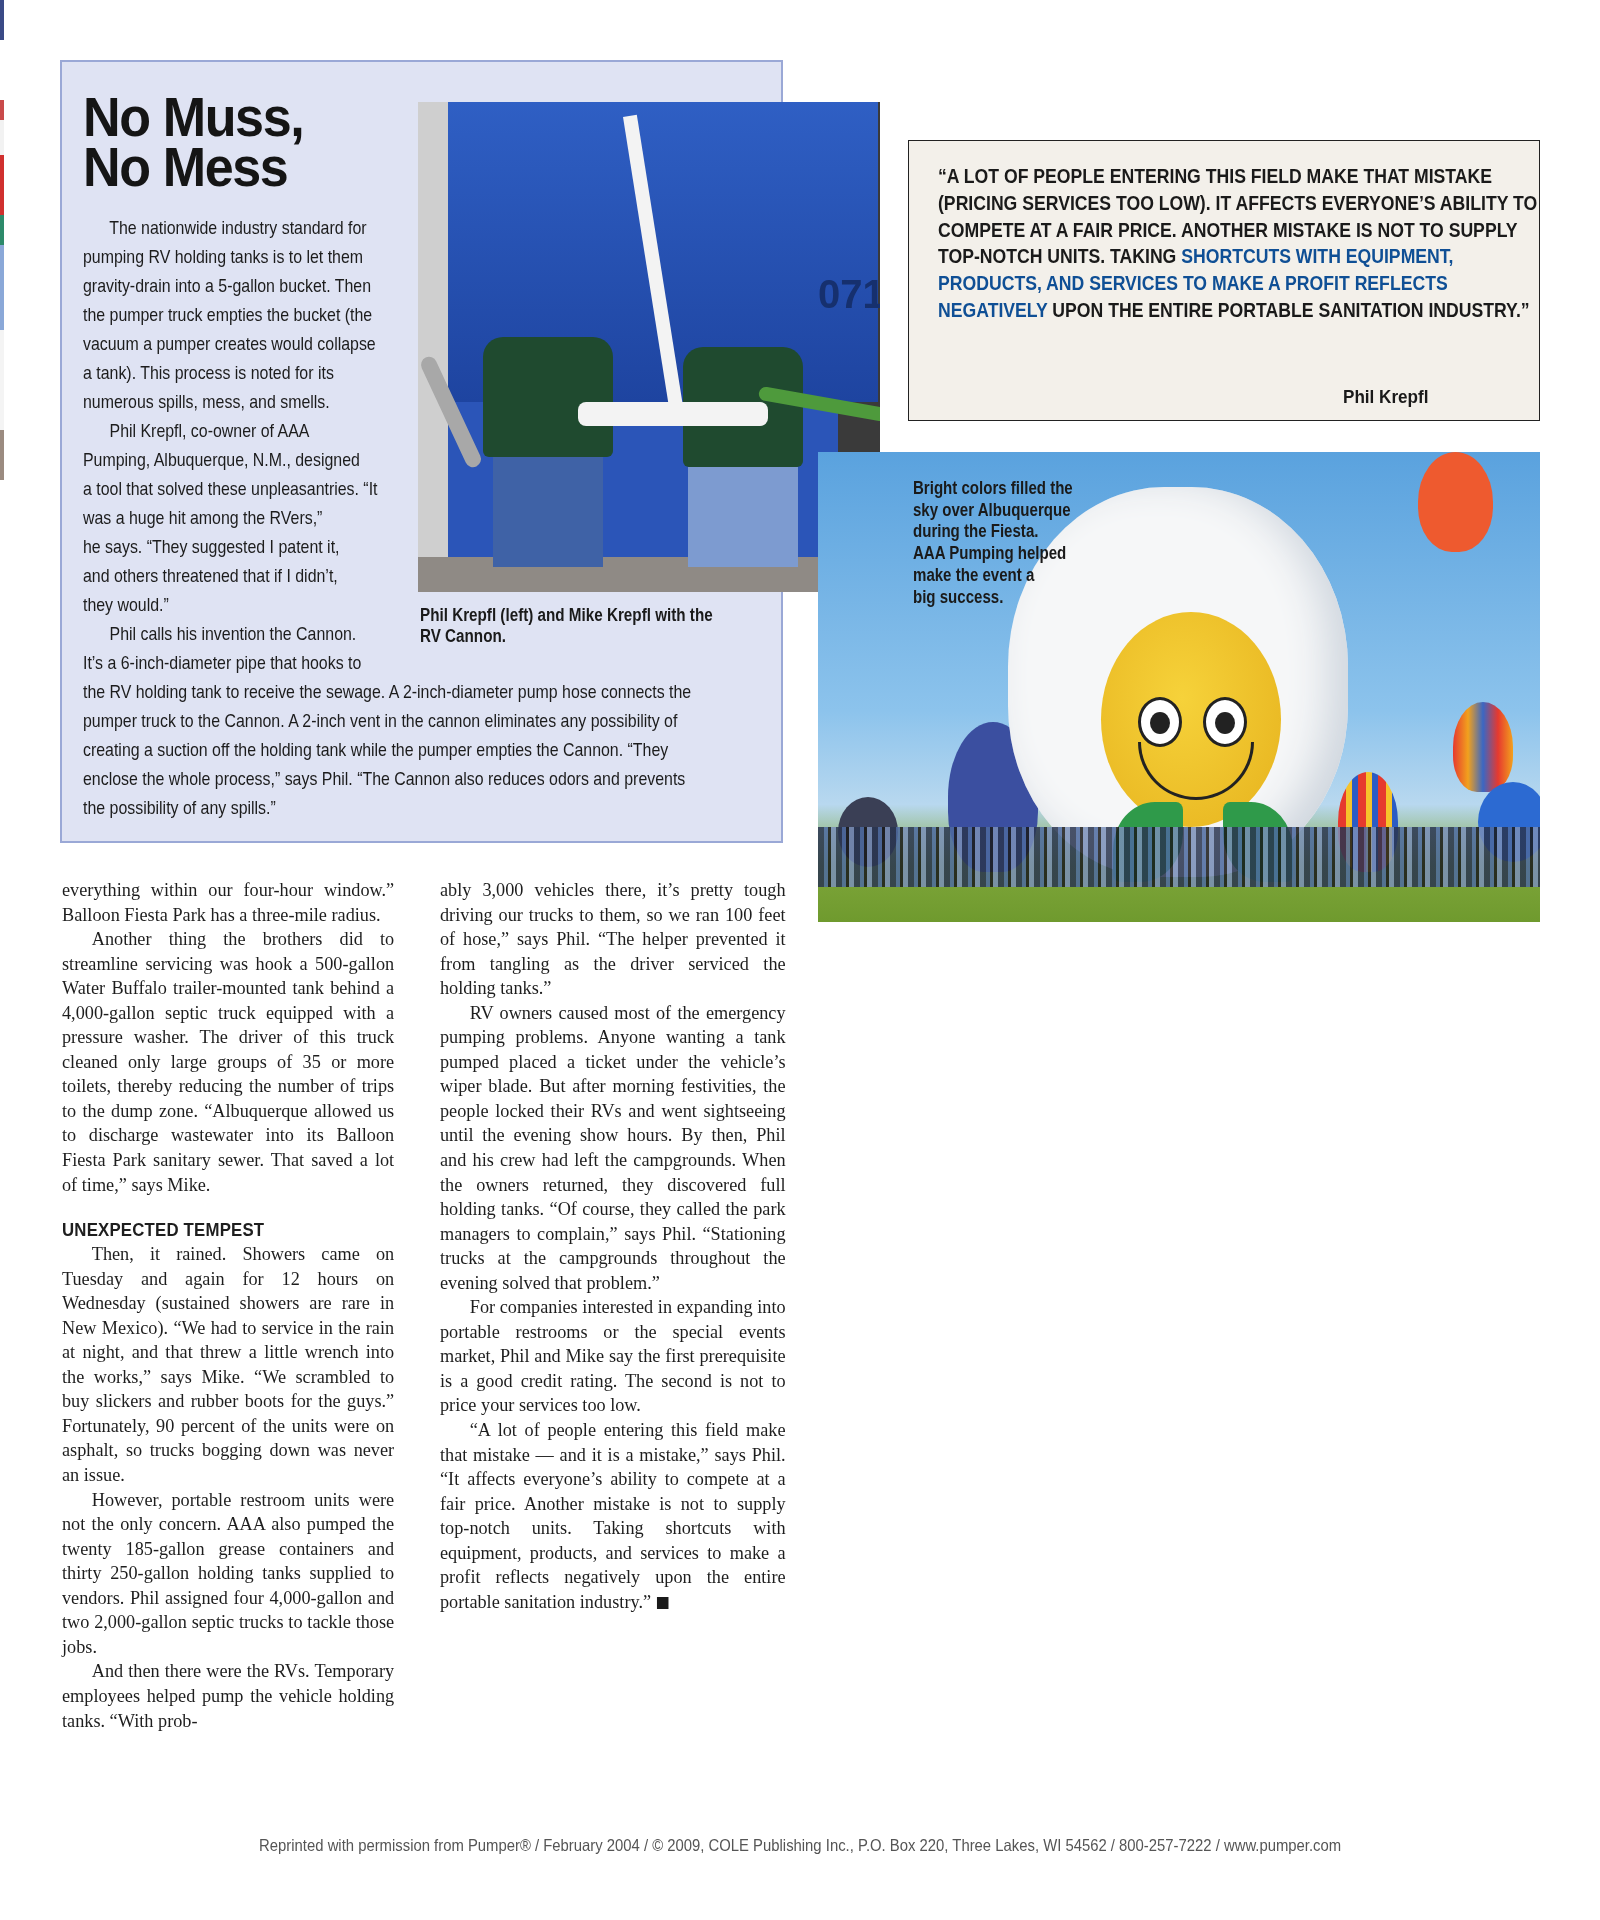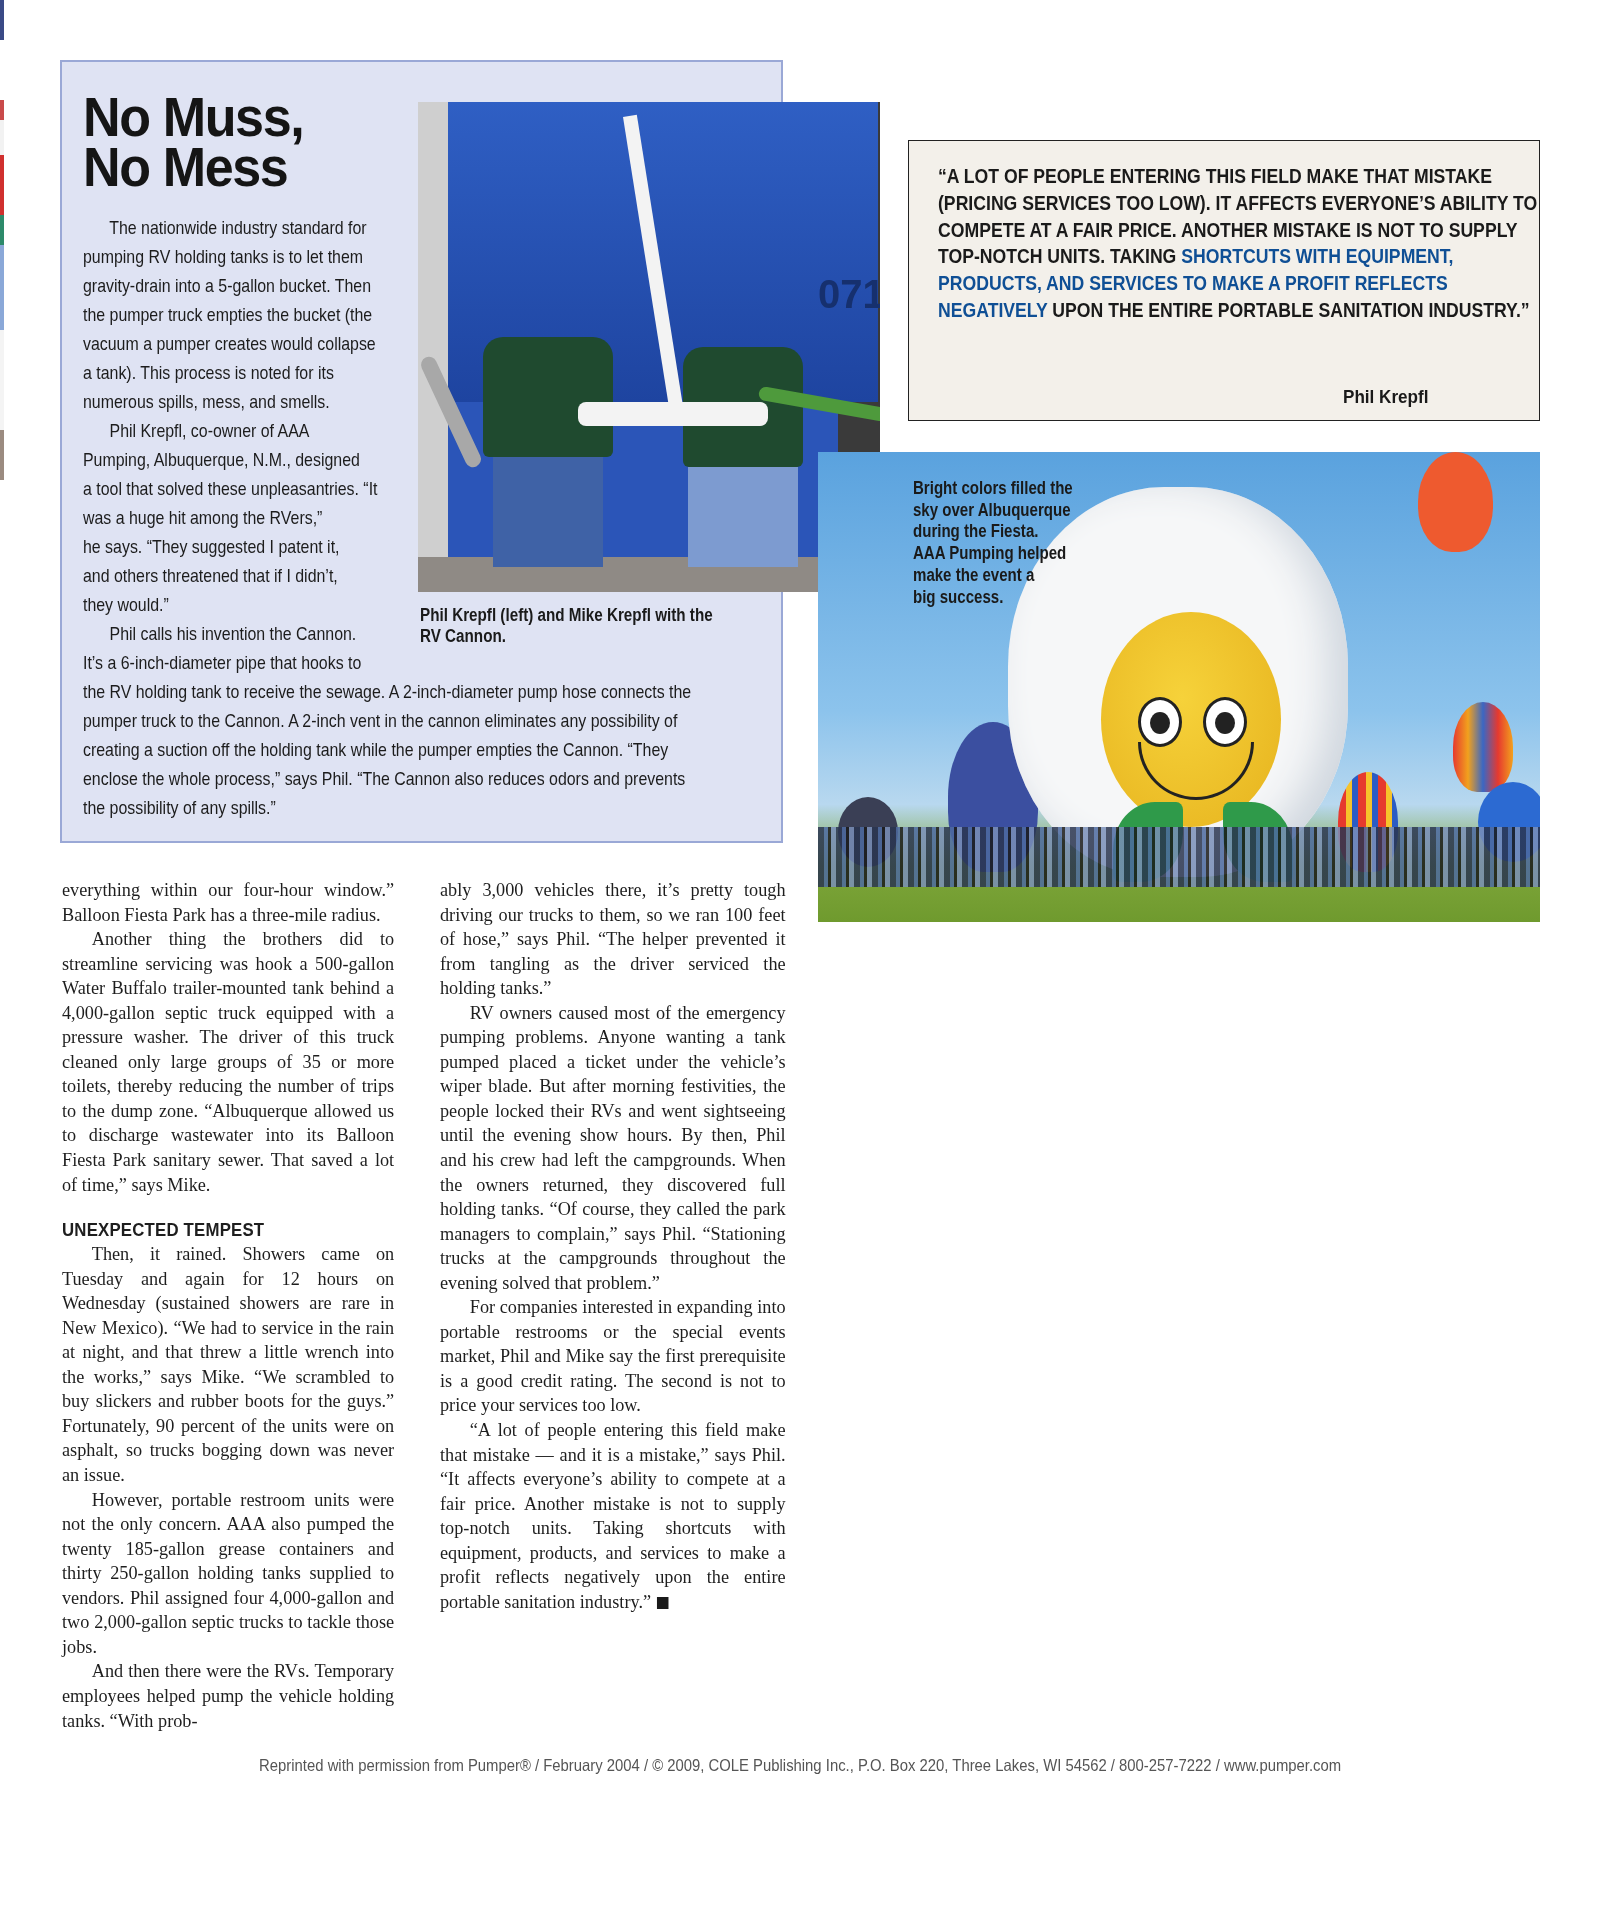--- a/index.html
+++ b/index.html
@@ -57,21 +57,21 @@
   .balloon-caption { position:absolute; left:913px; top:478px; font-family:"Liberation Sans", sans-serif; font-weight:700; font-size:17.5px; line-height:21.7px; color:#1a1a1a; transform:scaleX(0.86); transform-origin:left top; white-space:pre; }
 
   .body-col { position:absolute; top:878px; font-size:19px; line-height:24.55px; color:#1e1e1e; text-align:justify; }
   .col-1 { left:62px; width:346px; transform:scaleX(0.96); transform-origin:left top; }
   .col-2 { left:440px; width:360px; transform:scaleX(0.96); transform-origin:left top; }
   .body-col p { margin:0; text-indent:0; }
   .body-col p.indent { text-indent:31px; }
   .subhead { margin:21px 0 0 0; font-family:"Liberation Sans", sans-serif; font-weight:700; font-size:17.5px; line-height:24px; letter-spacing:0.2px; }
   .end-mark { display:inline-block; width:12px; height:12px; background:#1a1a1a; margin-left:6px; vertical-align:-1px; }
 
-  .footer { position:absolute; left:0; width:1600px; top:1756px; text-align:center; font-family:"Liberation Sans", sans-serif; font-size:16.5px; color:#555; }
+  .footer { position:absolute; left:0; width:1600px; top:1836px; text-align:center; font-family:"Liberation Sans", sans-serif; font-size:16.5px; color:#555; }
   .footer span { display:inline-block; transform:scaleX(0.9); }
 </style>
 </head>
 <body>
 
 <div class="edge-strip"></div>
 
 <div class="sidebar-box"></div>
 <div class="sidebar-title">
   <div>No Muss,</div>

